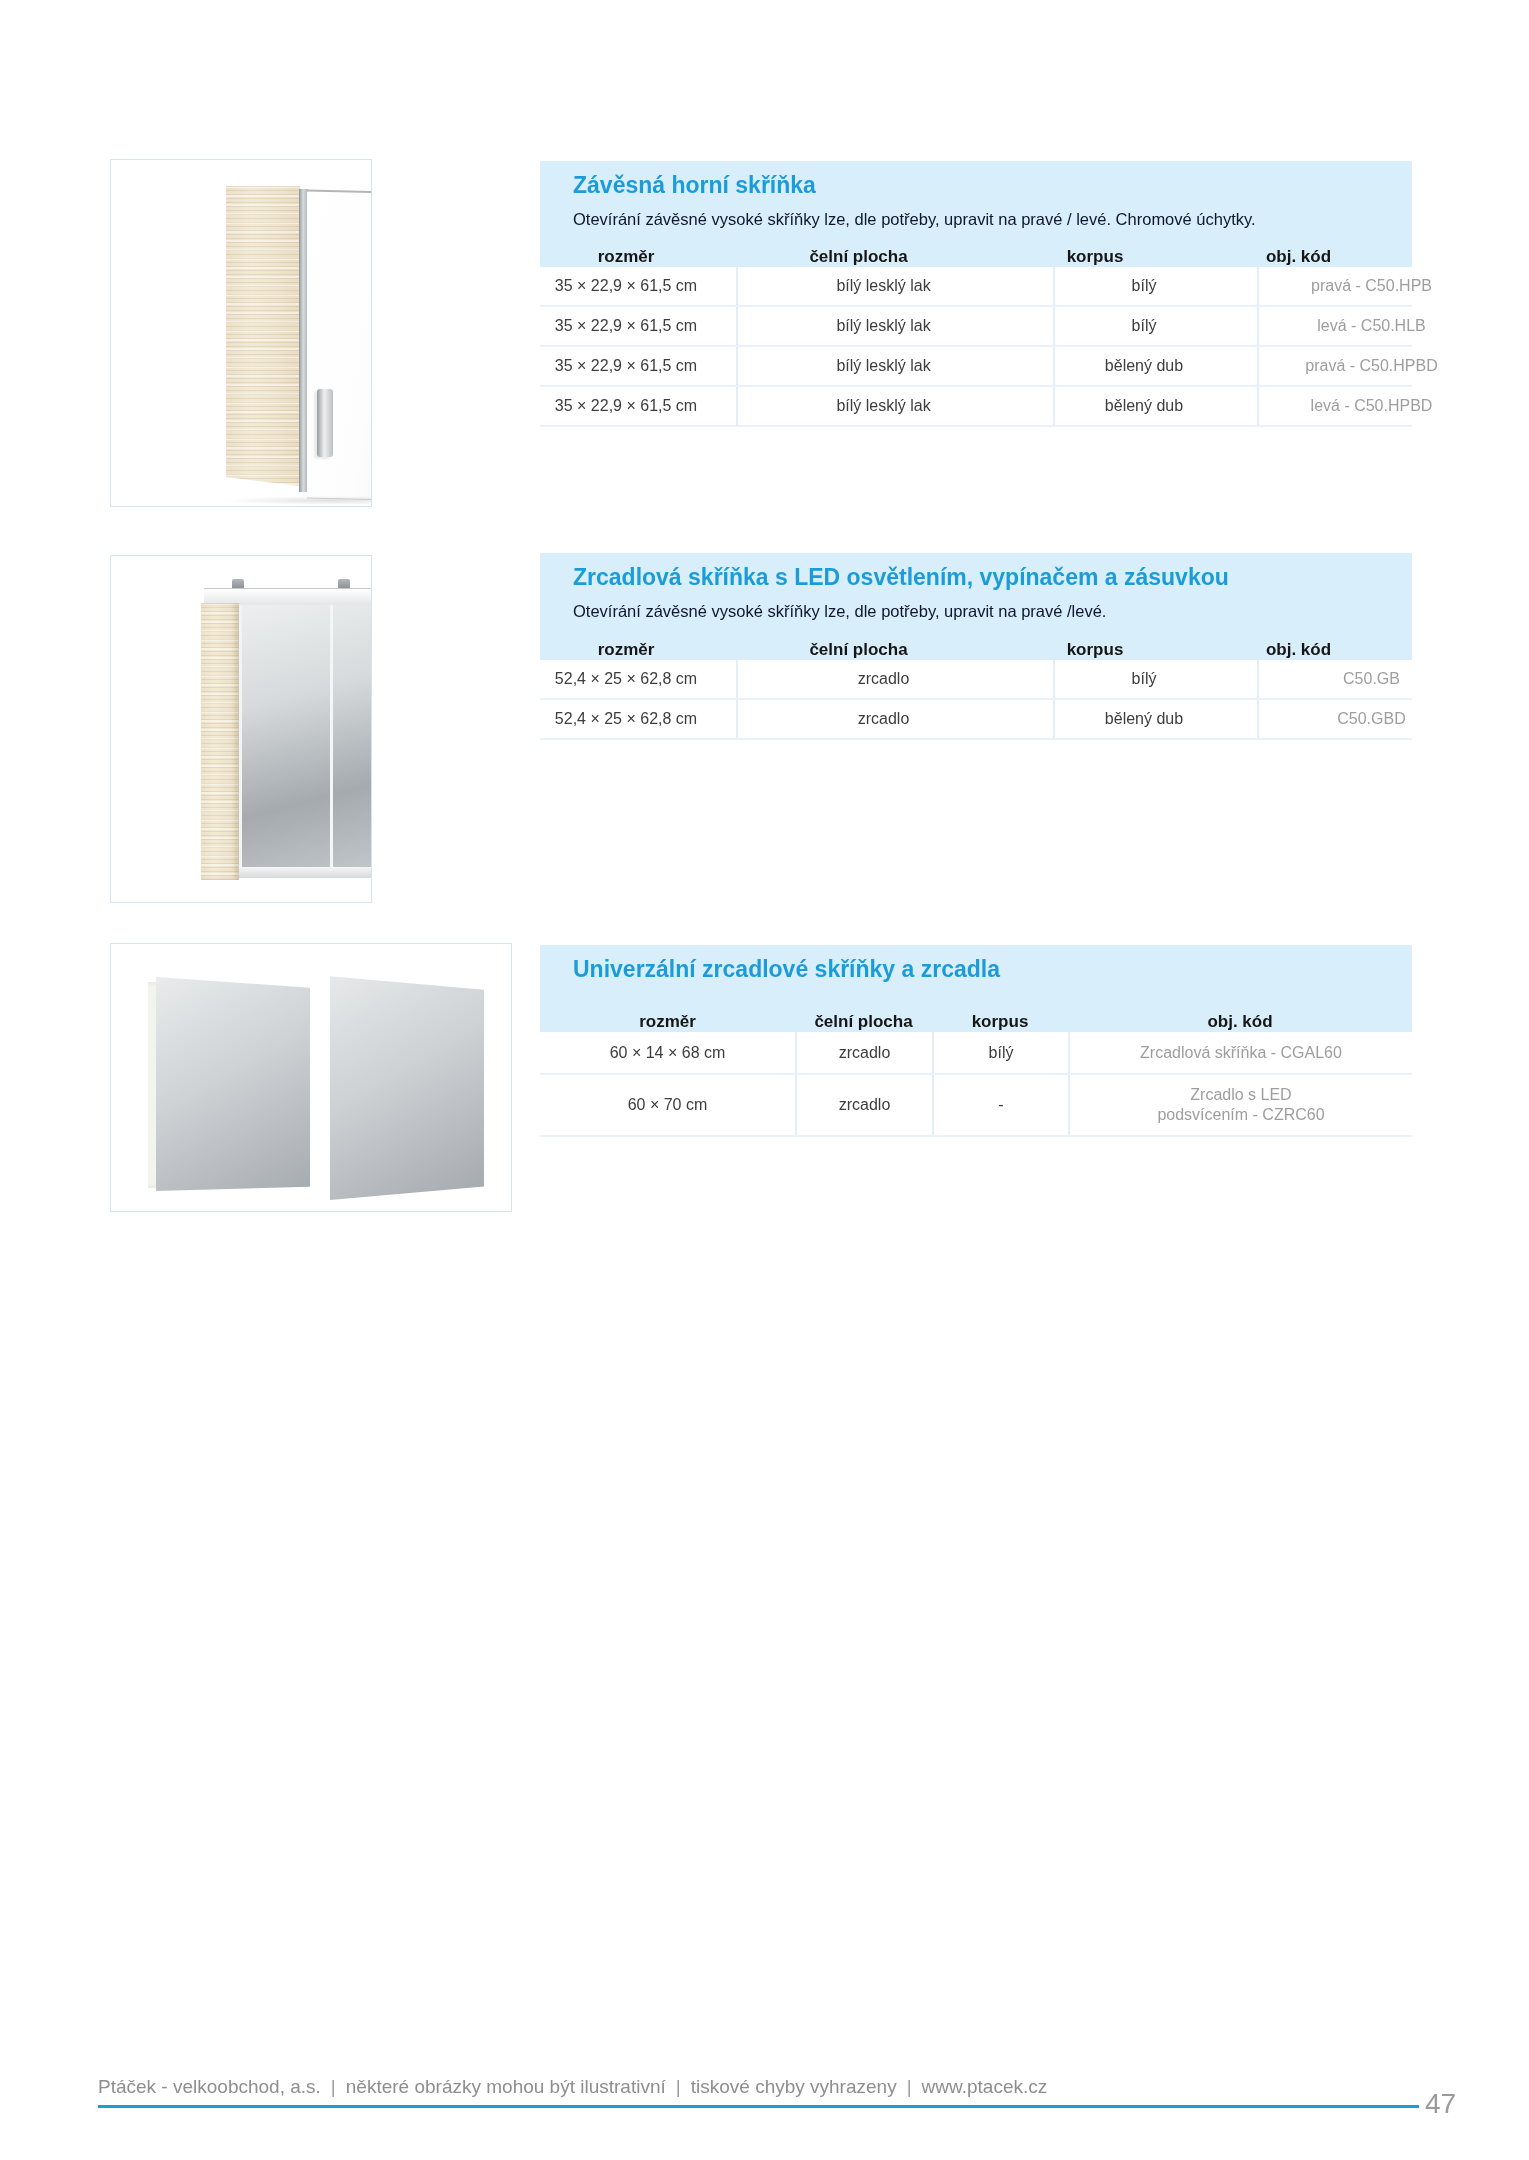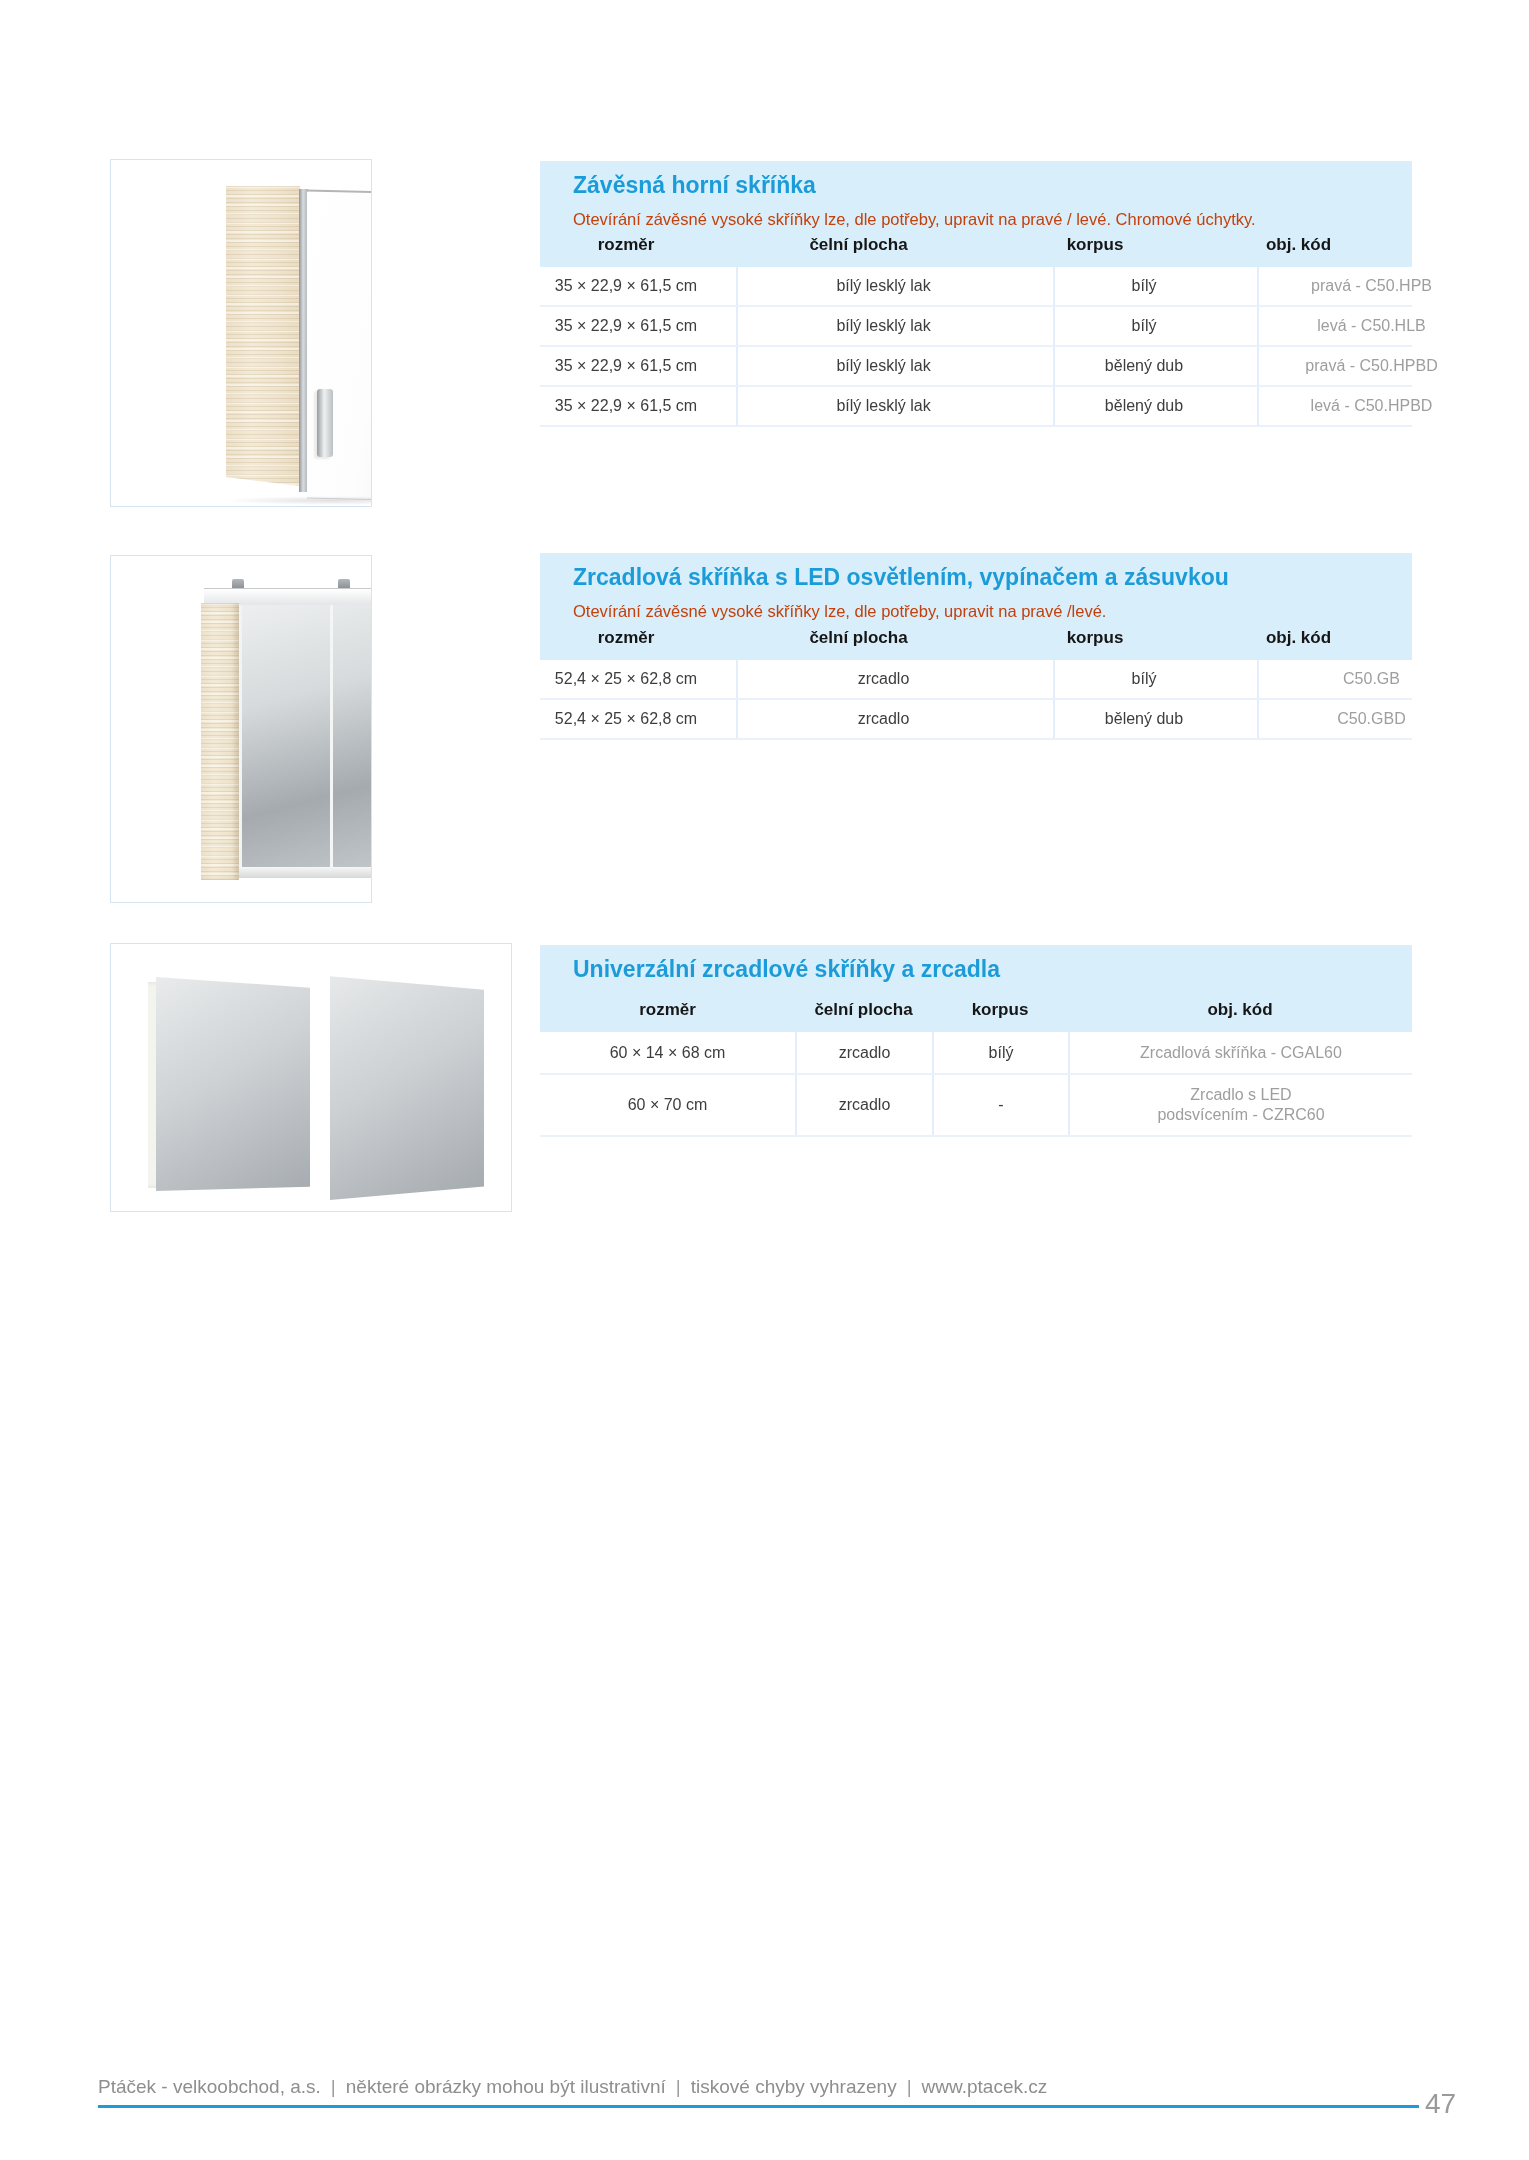--- a/index.html
+++ b/index.html
@@ -75,23 +75,23 @@
   .head1{top:161px;height:106px;}
   .head2{top:553px;height:107px;}
   .head3{top:945px;height:87px;}
   .sec-title{
     position:absolute;left:33px;top:11px;
     font-size:23px;font-weight:bold;color:#1b9cd9;
     white-space:nowrap;
   }
   .sec-sub{
     position:absolute;left:33px;top:49px;
-    font-size:16.5px;color:#c2410c;white-space:nowrap;
-  }
-  .hdr-row{position:absolute;left:0;bottom:12px;width:872px;display:grid;}
+    font-size:16.5px;color:#0f172a;white-space:nowrap;
+  }
+  .hdr-row{position:absolute;left:0;bottom:0;width:872px;display:grid;}
   .t12{grid-template-columns:172px 293px 180px 227px;}
   .t3{grid-template-columns:255px 137px 136px 344px;}
   .hdr-cell{
     text-align:center;font-size:17px;font-weight:bold;color:#161616;
   }
   .tbl{position:absolute;left:540px;width:872px;border-bottom:2px solid #e9f2fa;}
   .tbl1{top:267px;}
   .tbl2{top:660px;}
   .tbl3{top:1032px;}
   .row{display:grid;border-top:2px solid #e9f2fa;background:#ffffff;}

